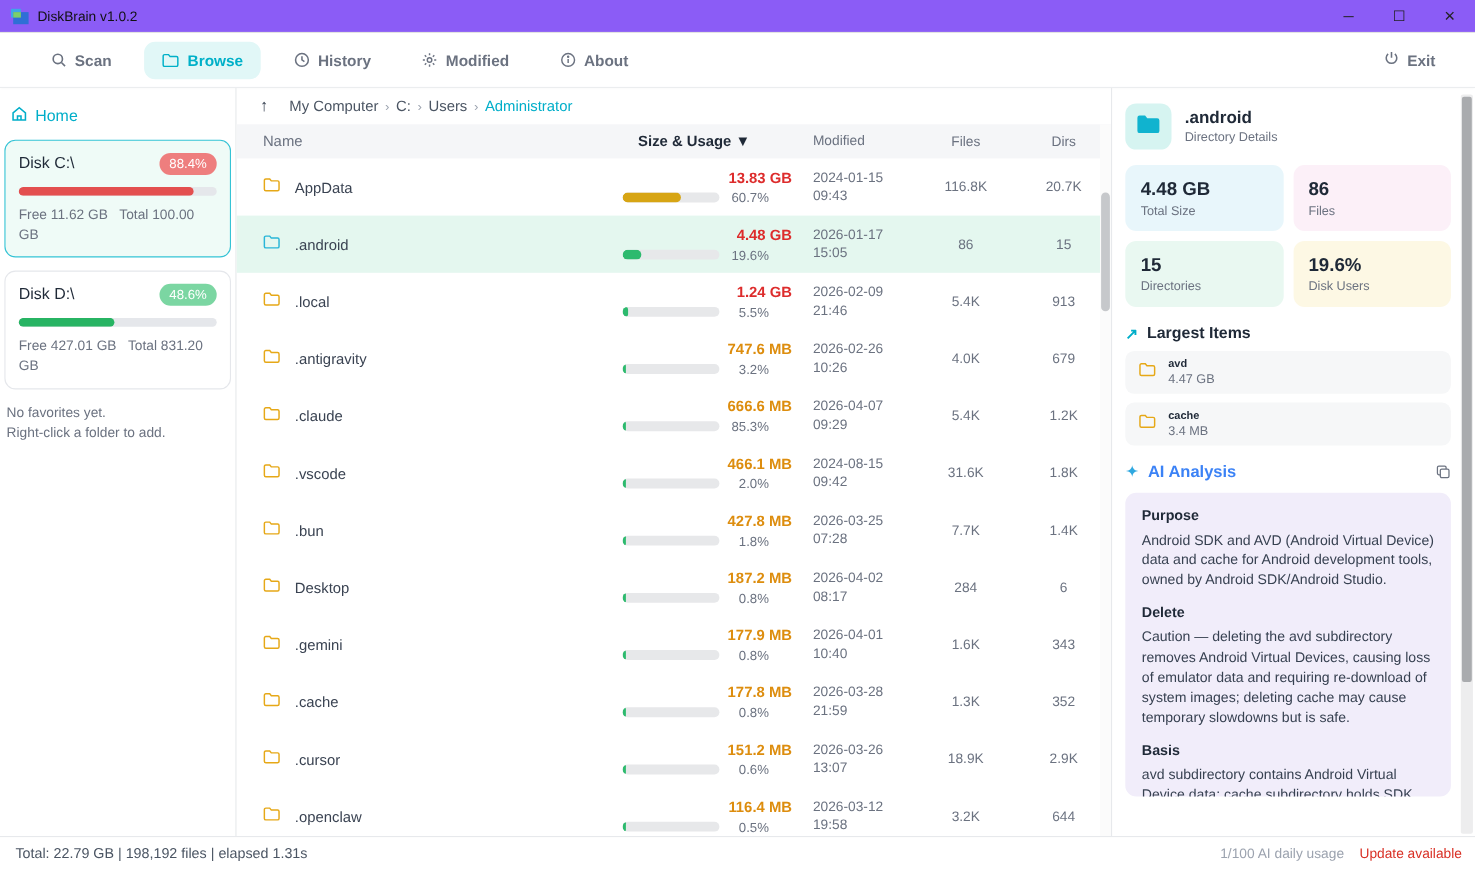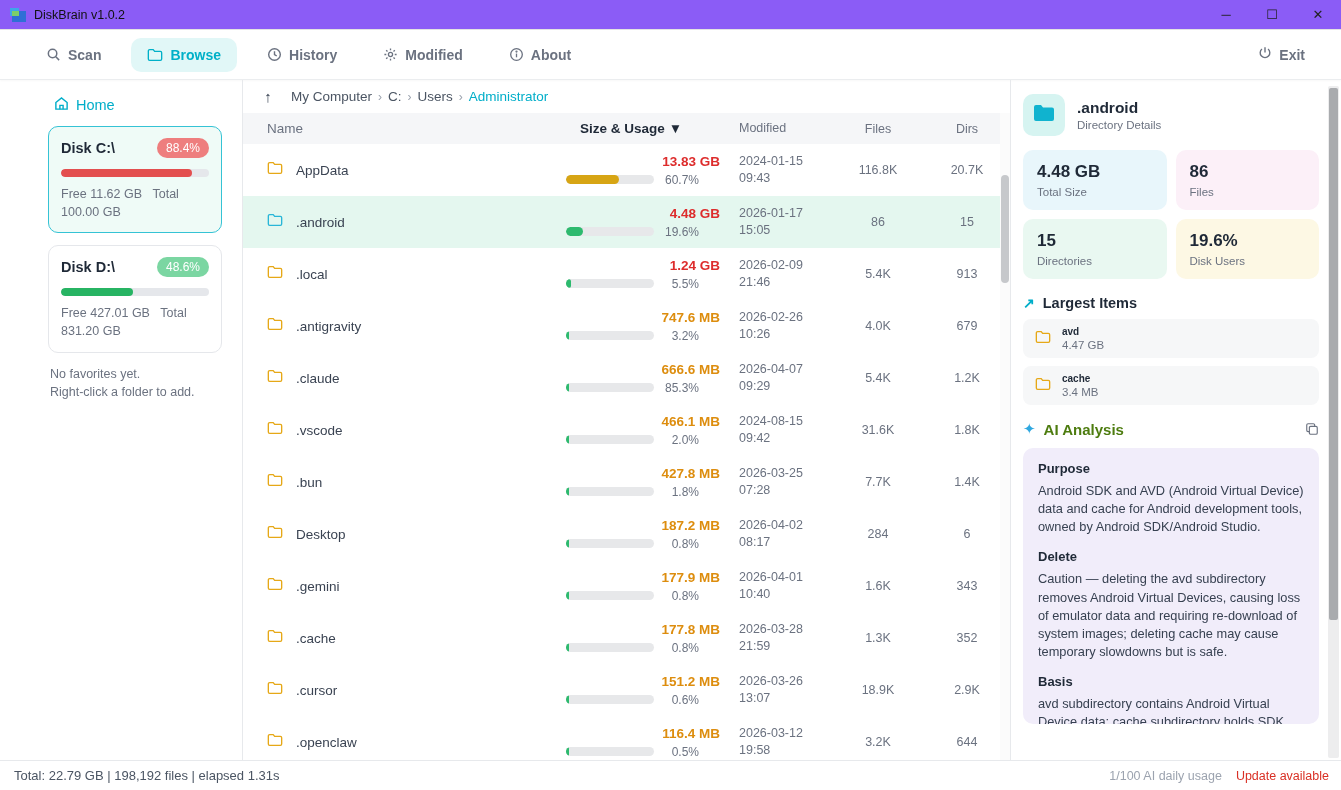--- a/index.html
+++ b/index.html
@@ -20,26 +20,26 @@
   .navbar { height:50px; background:#fff; display:flex; align-items:center; padding:0 30px; border-bottom:1px solid #ebedef; box-shadow:0 1px 2px rgba(0,0,0,0.03); }
   .nav-item { display:flex; align-items:center; gap:7px; font-size:14px; font-weight:bold; color:#6b7280; padding:9px 16px; border-radius:10px; margin-right:14px; cursor:pointer; }
   .nav-item svg { display:block; }
   .nav-item.active { color:var(--accent); background:var(--accent-bg); }
   .nav-exit { margin-left:auto; margin-right:6px; display:flex; align-items:center; gap:7px; font-size:14px; font-weight:bold; color:#6b7280; cursor:pointer; }
 
   
   .content { display:flex; height:680px; }
 
   
-  .sidebar { width:215px; border-right:1px solid #e7e9ec; padding:10px 20px; flex-shrink:0;margin-left:28px; }
+  .sidebar { width:215px; border-right:1px solid #e7e9ec; padding:10px 4px; flex-shrink:0; }
   .home-link { display:flex; align-items:center; gap:7px; color:#00aec9; font-size:14.5px; margin:6px 0 12px 6px; cursor:pointer; }
   .disk-card { border:1px solid #e5e7eb; border-radius:10px; padding:11px 12px; margin-bottom:12px; background:#fff; cursor:pointer; }
   .disk-card.selected { border:1.5px solid #35c3d5; background:#effbf7; }
   .disk-head { display:flex; align-items:center; justify-content:space-between; }
-  .disk-name { font-size:14.5px; font-weight:bold; color:#1f2937; }
+  .disk-name { font-size:14.5px; font-weight:normal; color:#1f2937; }
   .disk-badge { font-size:12px; color:#fff; border-radius:11px; padding:3px 9px; }
   .disk-bar { height:8px; background:#e5e7eb; border-radius:4px; margin-top:11px; overflow:hidden; }
   .disk-bar-fill { height:100%; border-radius:4px; }
   .disk-info { font-size:12.5px; color:#6b7280; margin-top:8px; line-height:1.45; }
   .fav-hint { font-size:12.5px; color:#6b7280; line-height:1.45; margin-left:2px; }
 
   
   .main { flex:1; position:relative; min-width:0; }
   .breadcrumb { height:33px; display:flex; align-items:center; padding-left:10px; font-size:13.5px; color:#4b5563; }
   .bc-up { width:30px; text-align:center; font-size:15px; color:#374151; cursor:pointer; }
@@ -75,21 +75,21 @@
   .stat-card { border-radius:10px; padding:12px 14px; }
   .stat-value { font-size:17px; font-weight:bold; color:#1f2937; }
   .stat-label { font-size:11.5px; color:#6b7280; margin-top:4px; }
   .sect-head { display:flex; align-items:center; gap:8px; font-size:14.5px; font-weight:bold; color:#1f2937; margin-top:16px; }
   .sect-head .arrow { color:#00aec9; font-size:14px; font-weight:bold; }
   .li-item { background:#f6f7f8; border-radius:8px; padding:7px 12px; margin-top:8px; display:flex; align-items:center; gap:11px; cursor:pointer; }
   .li-name { font-size:10px; font-weight:bold; color:#1f2937; }
   .li-size { font-size:11.5px; color:#6b7280; margin-top:2px; }
   .ai-head { display:flex; align-items:center; margin-top:15px; }
   .ai-head .sparkle { color:#2fa8e0; font-size:15px; margin-right:8px; }
-  .ai-head .ai-title { font-size:15px; font-weight:bold; color:#4d7c0f; }
+  .ai-head .ai-title { font-size:15px; font-weight:bold; color:#3b82f6; }
   .copy-btn { margin-left:auto; cursor:pointer; display:flex; }
   .ai-panel { background:#f1edfa; border-radius:10px; padding:13px 15px; margin-top:10px; height:276px; overflow:hidden; }
   .ai-sect { margin-bottom:13px; }
   .ai-sect h4 { font-size:13px; font-weight:bold; color:#1f2937; margin-bottom:6px; }
   .ai-sect p { font-size:12.8px; color:#374151; line-height:1.42; }
 
   
   .win-scrollbar { position:absolute; right:2px; top:86px; width:11px; height:672px; background:#ededee; border-radius:2px; }
   .win-scroll-thumb { position:absolute; top:2px; left:1px; width:9px; height:532px; background:#a9abae; border-radius:2px; }
 

